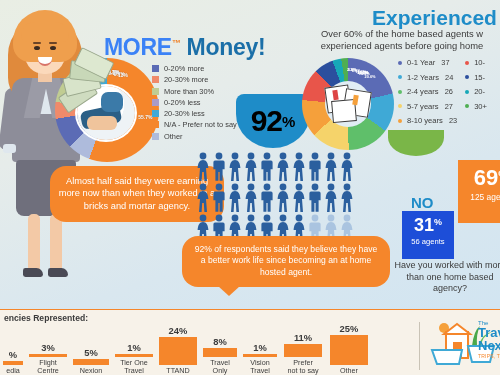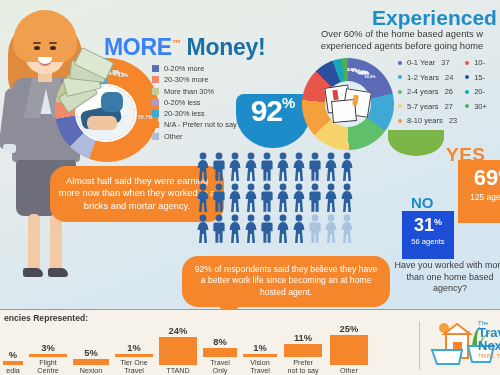--- a/index.html
+++ b/index.html
@@ -68,35 +68,35 @@
   .bill{position:absolute;width:34px;height:17px;border:1px solid #9aa88c;border-radius:2px;}
 
   
   #callout1{
     left:50px;top:166px;width:158px;padding:9px 8px 10px;
     background:#f5862b;border-radius:16px;color:#fff;text-align:center;
     font-size:9.3px;line-height:12.4px;
   }
   
   #callout2{
-    left:182px;top:256px;width:188px;padding:8px 10px 9px;
+    left:182px;top:236px;width:188px;padding:8px 10px 9px;
     background:#f5862b;border-radius:16px;color:#fff;text-align:center;
     font-size:8.6px;line-height:11.4px;
   }
   #callout2:after{
     content:"";position:absolute;left:36px;bottom:-9px;
     border-left:11px solid transparent;border-right:11px solid transparent;
     border-top:10px solid #f5862b;
   }
 
   
   #badge92{
     left:236px;top:94px;width:74px;height:54px;background:#1e8cc8;
     border-radius:8px 8px 50% 50%/8px 8px 34px 34px;
-    color:#ffffff;display:flex;justify-content:center;
+    color:#000000;display:flex;align-items:center;justify-content:center;
   }
   #badge92 .num{font-size:30px;font-weight:bold;letter-spacing:-1px;}
   #badge92 .pct{font-size:15px;font-weight:bold;}
 
   #people{left:196px;top:152px;width:162px;height:94px;}
   #people .prow{display:flex;gap:2px;margin-bottom:1px;}
   .person{width:14px;height:30px;position:relative;}
   .person svg{display:block;}
 
   
@@ -517,21 +517,20 @@
         </div>
         <div class="lrow">
           <span class="dot" style="background: rgb(79, 174, 82);"></span>
           <span class="lname">30+</span>
         </div>
       </div>
   </div>
 
   <div class="abs" id="leaf"></div>
 
-  <div class="abs nosel" id="yes-label">YES</div>
   <div class="abs" id="yes-box">
     <div><span class="bn">69</span><span class="bp">%</span></div>
     <div class="ba">125 agents</div>
   </div>
 
   <div class="abs nosel" id="no-label">NO</div>
   <div class="abs" id="no-box">
     <div><span class="bn">31</span><span class="bp">%</span></div>
     <div class="ba">56 agents</div>
   </div>

